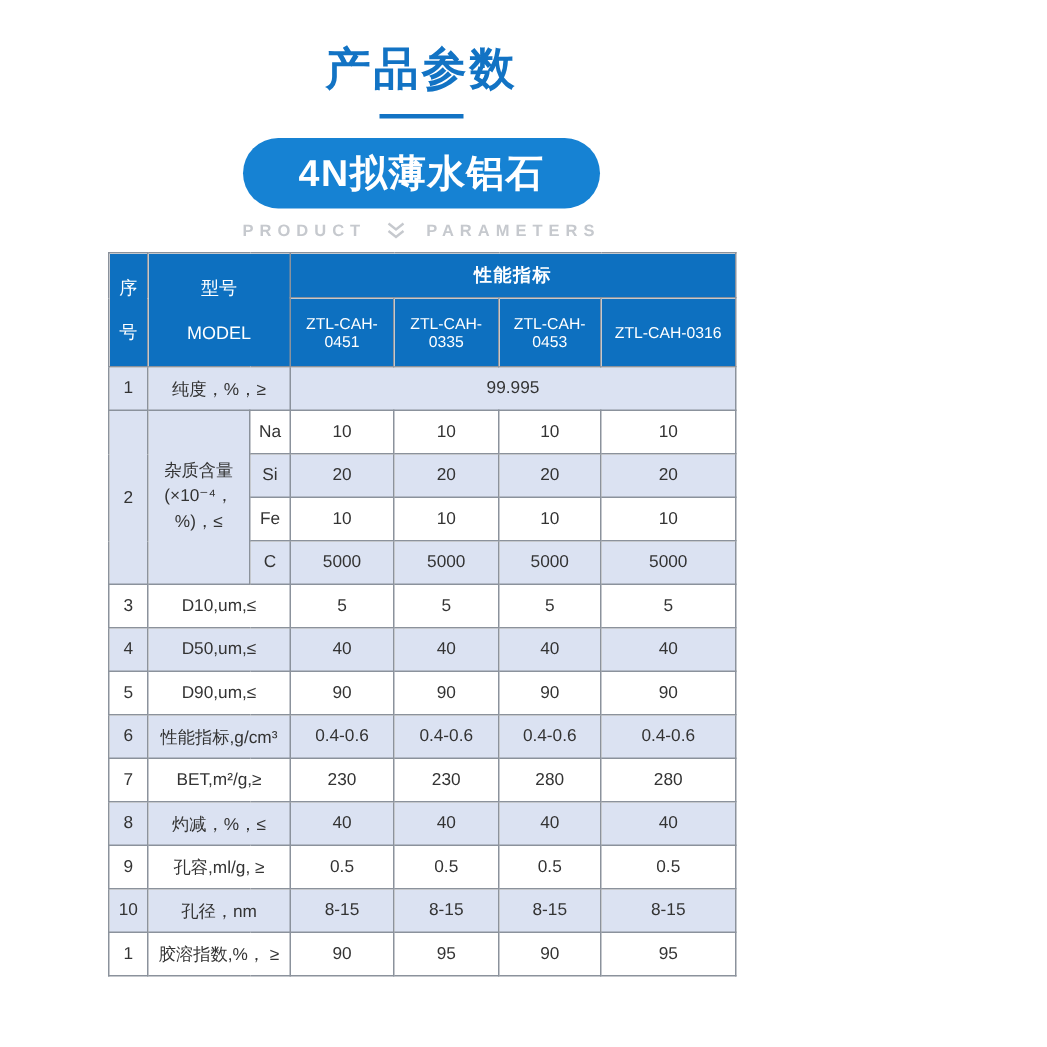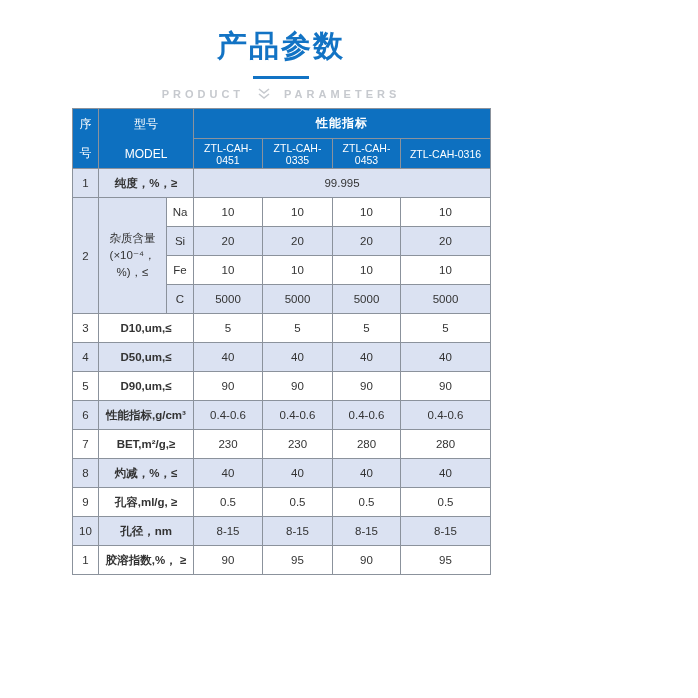--- a/index.html
+++ b/index.html
@@ -41,44 +41,47 @@
   th,td{
     border:1px solid var(--border,#8b929c);
     text-align:center;vertical-align:middle;padding:0;
     overflow:hidden;
   }
   thead th{
     background:var(--header_blue,#0d70c0);
     color:#ffffff;font-weight:normal;
   }
   thead tr.hr1{height:30px;}
-  thead tr.hr2{height:30px;padding-left:41px;}
+  thead tr.hr2{height:46px;padding-left:41px;}
   .th-stack{display:flex;flex-direction:column;justify-content:space-around;height:58px;font-size:12px;}
   .th-perf{font-size:12px;font-weight:bold;letter-spacing:1px;}
   .th-m{font-size:10.5px;}
   tbody tr{height:29px;}
   tbody td{font-size:11.5px;color:#333333;background:#ffffff;}
   tr.alt td{background:var(--row_alt,#dbe2f2);}
   td.alt{background:var(--row_alt,#dbe2f2) !important;}
-  td.lbl{padding:0 2px;font-weight:bold;}
+  td.lbl{padding:0 2px;}
   td.lbl-imp{padding:0 4px;line-height:17px;font-size:11.5px;}
   
   .note{
     margin-top:21px;text-align:left;
     font-size:10.5px;color:#4a4a4a;letter-spacing:0.5px;
   }
 </style>
 </head>
 <body>
 
 <div class="content">
 
   <div class="page-title">产品参数</div>
   <div class="title-underline"></div>
 
+  <div class="product-pill">
+    <span>4N拟薄水铝石</span>
+  </div>
 
   <div class="subtitle">
     <span>PRODUCT</span>
     <span class="chev">
       <svg width="14" height="12" viewBox="0 0 14 12">
         <path d="M2 1 L7 5 L12 1" fill="none" stroke="#c6c9ce" stroke-width="1.6"></path>
         <path d="M2 6 L7 10 L12 6" fill="none" stroke="#c6c9ce" stroke-width="1.6"></path>
       </svg>
     </span>
     <span>PARAMETERS</span>

